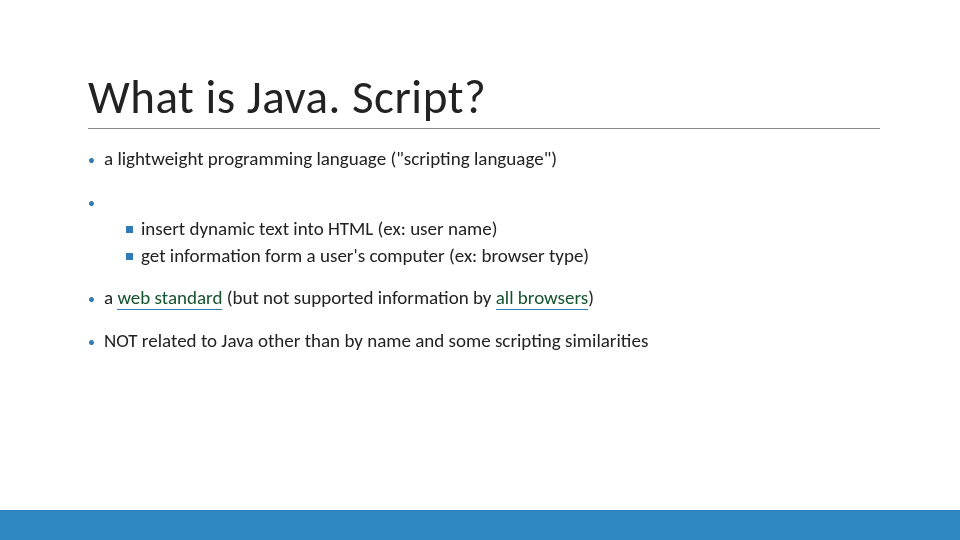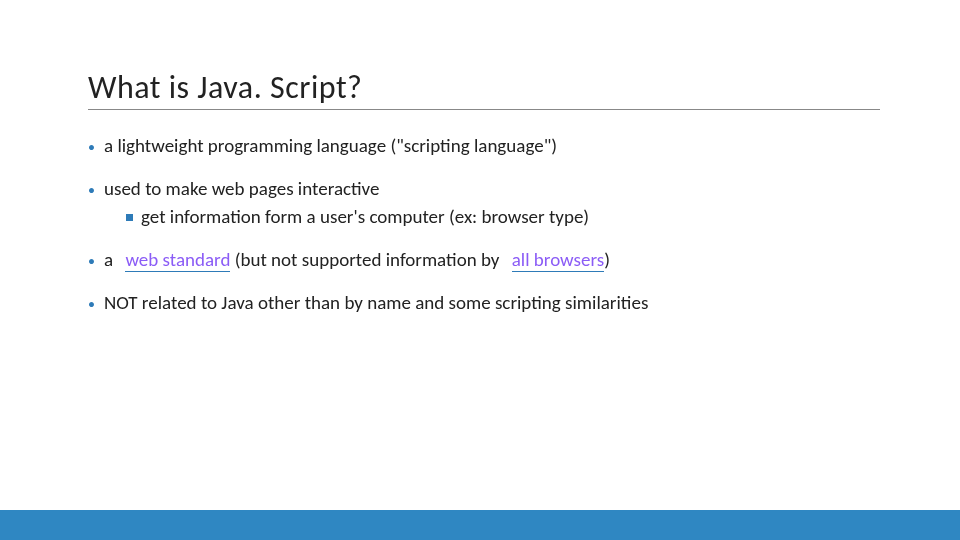--- a/index.html
+++ b/index.html
@@ -8,27 +8,27 @@
       height: 540px;
       background: #ffffff;
       font-family: "Segoe UI", "Calibri", Arial, sans-serif;
       position: relative;
       overflow: hidden;
     }
     .content {
       padding: 68px 80px 0 88px;
     }
     .title {
-      font-size: 32px;
+      font-size: 47px;
       font-weight: 400;
       color: #222;
       letter-spacing: 0.5px;
       border-bottom: 1px solid #888;
       padding-bottom: 2px;
-      margin-bottom: 24px;
+      margin-bottom: 18px;
     }
     .bullets {
       font-size: 19px;
       color: #222;
       line-height: 1.3;
     }
     .top-bullet {
       display: flex;
       align-items: flex-start;
       margin-bottom: 18px;
@@ -54,24 +54,23 @@
     }
     .square {
       width: 7px;
       height: 7px;
       background: #2e7bb8;
       margin-right: 8px;
       margin-top: 9px;
       flex-shrink: 0;
     }
     .link {
-      color: #8b5cf6;
+      color: #14532d;
       border-bottom: 1px solid #2e7bb8;
       cursor: pointer;
-      margin-left: 8px;
     }
     .footer-bar {
       position: absolute;
       bottom: 0;
       left: 0;
       right: 0;
       height: 30px;
       background: #2f87c2;
     }
   </style>
@@ -83,23 +82,26 @@
 
   <div class="bullets">
 
     <div class="top-bullet">
       <span class="dot">•</span>
       <span>a lightweight programming language ("scripting language")</span>
     </div>
 
     <div class="top-bullet tight">
       <span class="dot">•</span>
-      <span>used to make web pages interactive</span>
     </div>
     <div class="sub-bullets">
+      <div class="sub-bullet">
+        <span class="square"></span>
+        <span>insert dynamic text into HTML (ex: user name)</span>
+      </div>
       <div class="sub-bullet">
         <span class="square"></span>
         <span>get information form a user's computer (ex: browser type)</span>
       </div>
     </div>
 
     <div class="top-bullet">
       <span class="dot">•</span>
       <span>
         <span>a </span><span class="link">web standard</span><span> (but not supported information by </span><span class="link">all browsers</span><span>)</span>

